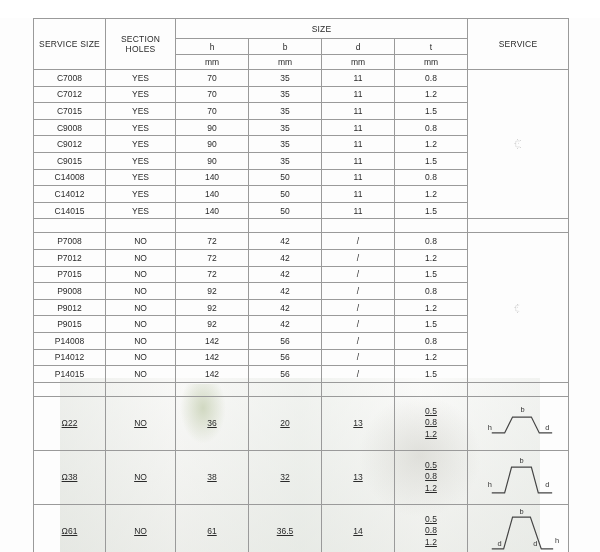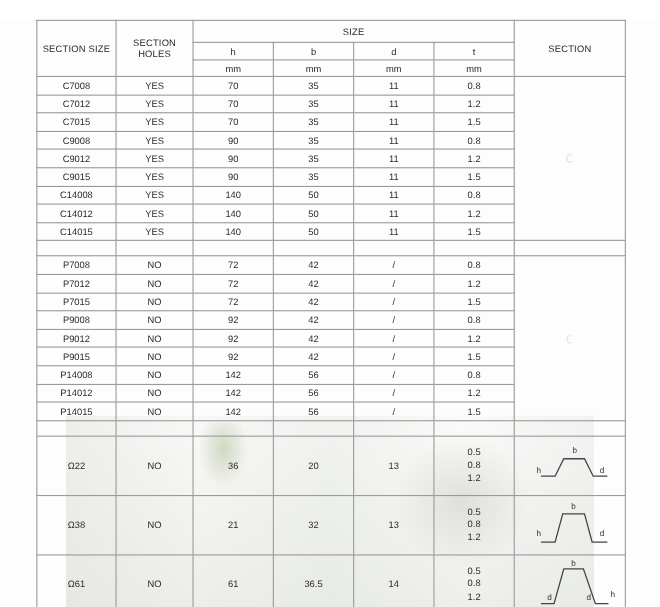--- a/index.html
+++ b/index.html
@@ -68,21 +68,21 @@
     padding: 0;
     font-weight: normal;
     color: #2a2a2a;
     background: transparent;
   }
   .hdr td { height: 19px; font-size: 8.5px; letter-spacing: .2px; }
   .hdr-sub td { height: 15px; }
   .unit td { height: 14px; font-size: 8px; }
   .data td { height: 15.6px; }
   .gap td { height: 13px; border-left: 1px solid #9a9a9a; border-right: 1px solid #9a9a9a; border-top: 1px solid #9a9a9a; border-bottom: 1px solid #9a9a9a; }
-  .omega td { height: 53px; }
+  .omega td { height: 53px; text-decoration: underline; }
   .sec-cell { position: relative; }
   .multi {
     line-height: 1.35;
     font-size: 8.5px;
   }
   .section-art {
     width: 100%;
     height: 100%;
     display: block;
   }
@@ -103,24 +103,24 @@
         <col class="colholes">
         <col class="colnum">
         <col class="colnum">
         <col class="colnum">
         <col class="colnum">
         <col class="colsection">
     </colgroup>
     <tbody>
 
       <tr class="hdr">
-        <td rowspan="3">SECTION SIZE</td>
+        <td rowspan="3">SERVICE SIZE</td>
         <td rowspan="3">SECTION HOLES</td>
         <td colspan="4">SIZE</td>
-        <td rowspan="3">SECTION</td>
+        <td rowspan="3">SERVICE</td>
       </tr>
       <tr class="hdr-sub">
         <td>h</td>
         <td>b</td>
         <td>d</td>
         <td>t</td>
       </tr>
       <tr class="unit">
         <td>mm</td>
         <td>mm</td>
@@ -342,21 +342,21 @@
               <text x="55" y="15">b</text>
               <text x="22" y="33">h</text>
               <text x="80" y="33">d</text>
             </g>
           </svg>
         </td>
       </tr>
       <tr class="omega">
         <td>Ω38</td>
         <td>NO</td>
-        <td>21</td>
+        <td>38</td>
         <td>32</td>
         <td>13</td>
         <td class="multi" style="white-space: pre-line;">0.5
 0.8
 1.2</td>
         <td class="sec-cell">
           <svg class="section-art" viewBox="0 0 101 53" xmlns="http://www.w3.org/2000/svg">
             <g fill="none" stroke="#444" stroke-width="1.2">
               <path d="M24 42 L37 42 L44 16 L64 16 L71 42 L85 42"></path>
             </g>

